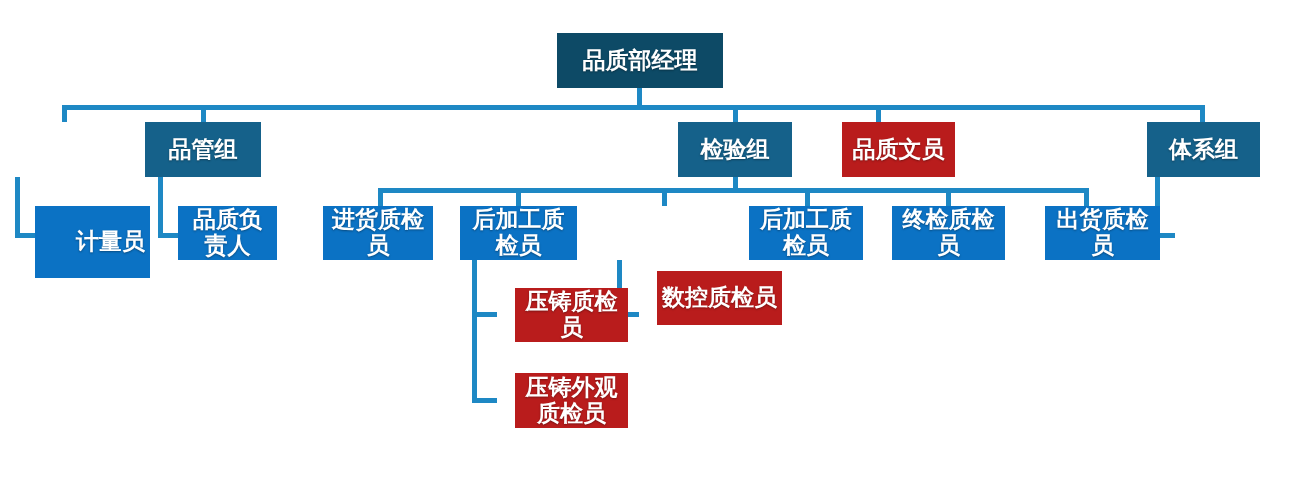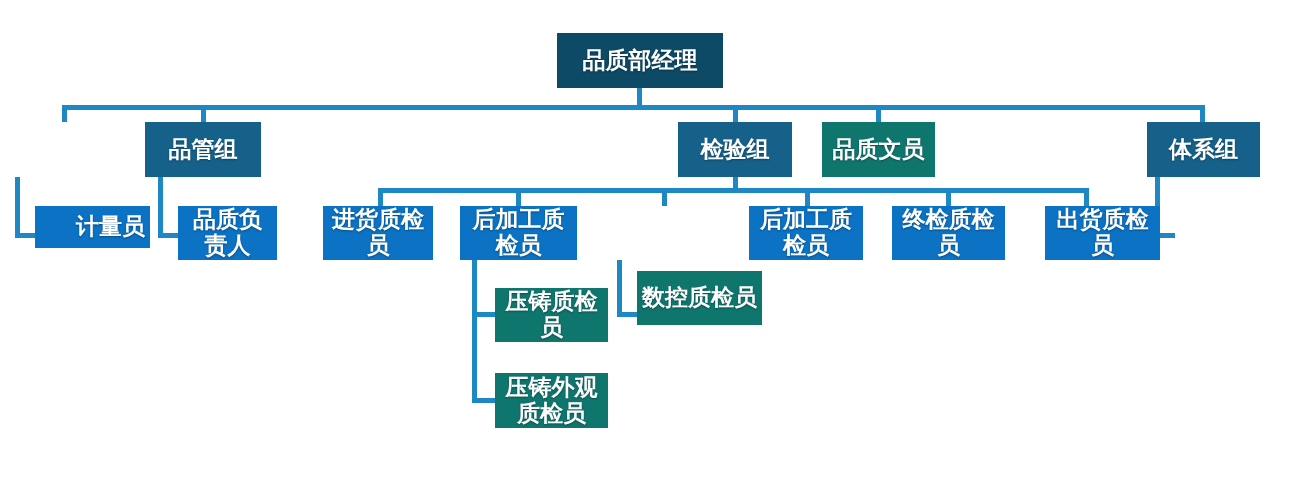--- a/index.html
+++ b/index.html
@@ -19,21 +19,21 @@
     font-weight:bold;
     font-size:23px;
     line-height:1.12;
     padding:2px 4px;
     box-sizing:border-box;
     text-shadow:0 1px 2px rgba(0,0,0,0.35);
   }
   .dark-root{background:#0d4a66;}
   .dark-group{background:#15618a;}
   .mid{background:#0b72c4;}
-  .light{background:#0f766e;}
+  .light{background:#b91c1c;margin-left:20px;}
   .line{position:absolute;background:#1e88c4;}
   .line.h{height:5px;}
   .line.v{width:5px;}
 </style>
 </head>
 <body>
 
 <div class="canvas">
 
   <div class="line v" style="left:637px;top:88px;height:19px;"></div>
@@ -69,21 +69,21 @@
   <div class="line v" style="left:617px;top:260px;height:57px;"></div>
   <div class="line h" style="left:617px;top:312px;width:22px;"></div>
 
   <div class="box dark-root" style="left:557px;top:33px;width:166px;height:55px;">品质部经理</div>
 
   <div class="box dark-group" style="left:145px;top:122px;width:116px;height:55px;">品管组</div>
   <div class="box dark-group" style="left:678px;top:122px;width:114px;height:55px;">检验组</div>
   <div class="box light" style="left:822px;top:122px;width:113px;height:55px;">品质文员</div>
   <div class="box dark-group" style="left:1147px;top:122px;width:113px;height:55px;">体系组</div>
 
-  <div class="box mid" style="left:35px;top:206px;width:115px;height:42px;padding-left:40px;">计量员</div>
+  <div class="box mid" style="left:35px;top:206px;width:115px;height:72px;padding-left:40px;">计量员</div>
   <div class="box mid" style="left:178px;top:206px;width:99px;height:54px;">品质负责人</div>
   <div class="box mid" style="left:323px;top:206px;width:110px;height:54px;">进货质检员</div>
   <div class="box mid" style="left:460px;top:206px;width:117px;height:54px;">后加工质检员</div>
   <div class="box mid" style="left:749px;top:206px;width:114px;height:54px;">后加工质检员</div>
   <div class="box mid" style="left:892px;top:206px;width:113px;height:54px;">终检质检员</div>
   <div class="box mid" style="left:1033px;top:206px;width:115px;height:54px;margin-left:12px;">出货质检员</div>
 
   <div class="box light" style="left:495px;top:288px;width:113px;height:54px;">压铸质检员</div>
   <div class="box light" style="left:637px;top:271px;width:125px;height:54px;">数控质检员</div>
   <div class="box light" style="left:495px;top:373px;width:113px;height:55px;">压铸外观质检员</div>

